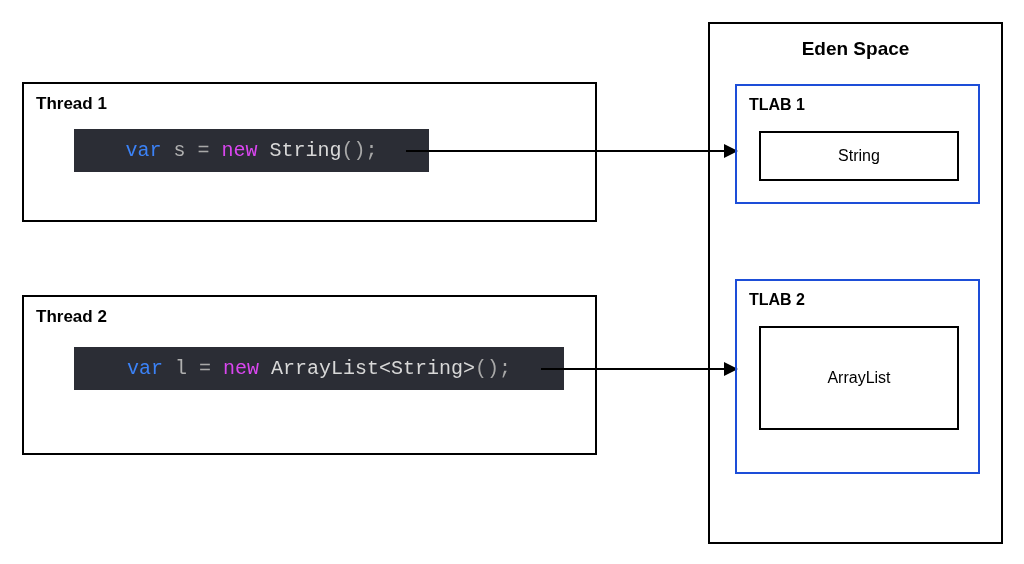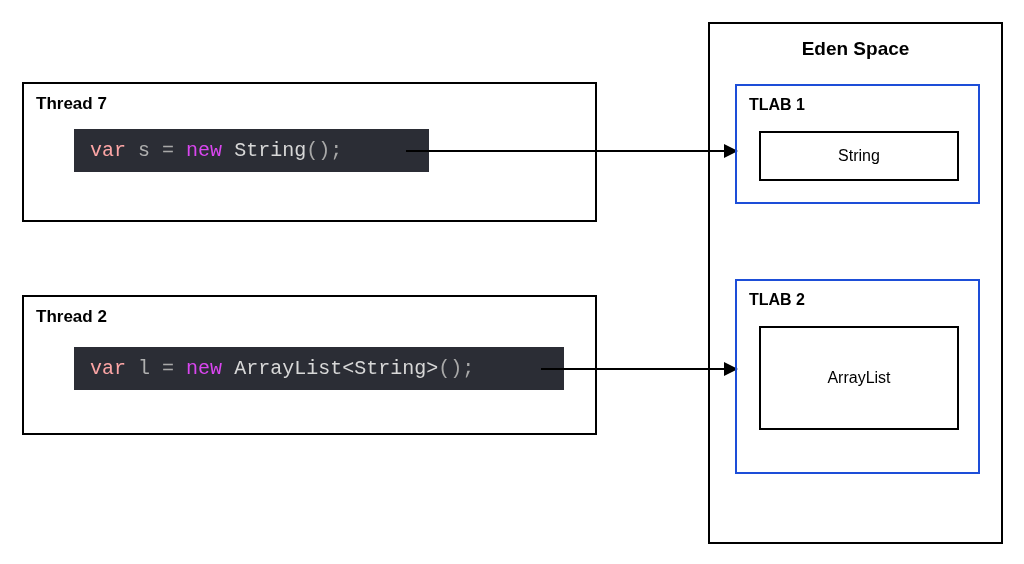--- a/index.html
+++ b/index.html
@@ -1,18 +1,19 @@
 <!DOCTYPE html>
 <html><head>
   <meta charset="utf-8">
   <style>
     * {
       box-sizing: border-box;
       margin: 0;
       padding: 0;
+      text-align: center;
     }
     body {
       font-family: Arial, Helvetica, sans-serif;
       background: #fff;
       width: 1024px;
       height: 564px;
       position: relative;
     }
     .thread-box {
       position: absolute;
@@ -22,21 +23,21 @@
     .thread-1 {
       left: 22px;
       top: 82px;
       width: 575px;
       height: 140px;
     }
     .thread-2 {
       left: 22px;
       top: 295px;
       width: 575px;
-      height: 140px;
+      height: 160px;
     }
     .thread-label {
       position: absolute;
       top: 10px;
       left: 12px;
       font-weight: bold;
       font-size: 17px;
     }
     .code-block {
       position: absolute;
@@ -49,21 +50,21 @@
     .code-1 {
       left: 50px;
       top: 45px;
       width: 355px;
     }
     .code-2 {
       left: 50px;
       top: 50px;
       width: 490px;
     }
-    .kw-var { color: #fca5a5; }
+    .kw-var { color: #3b82f6; }
     .kw-new { color: #d946ef; }
     .var-name { color: #b0b0b0; }
     .type-name { color: #d8d8d8; }
     .op { color: #a8a8a8; }
     
     .eden-box {
       position: absolute;
       left: 708px;
       top: 22px;
       width: 295px;
@@ -139,21 +140,21 @@
     .arrow-2 {
       left: 541px;
       top: 368px;
       width: 195px;
     }
   </style>
 </head>
 <body>
 
 <div class="thread-box thread-1">
-  <div class="thread-label">Thread 7</div>
+  <div class="thread-label">Thread 1</div>
   <div class="code-block code-1">
     <span class="kw-var">var</span>
     <span class="var-name">s</span>
     <span class="op">=</span>
     <span class="kw-new">new</span>
     <span class="type-name">String</span><span class="op">();</span>
   </div>
 </div>
 
 <div class="thread-box thread-2">

